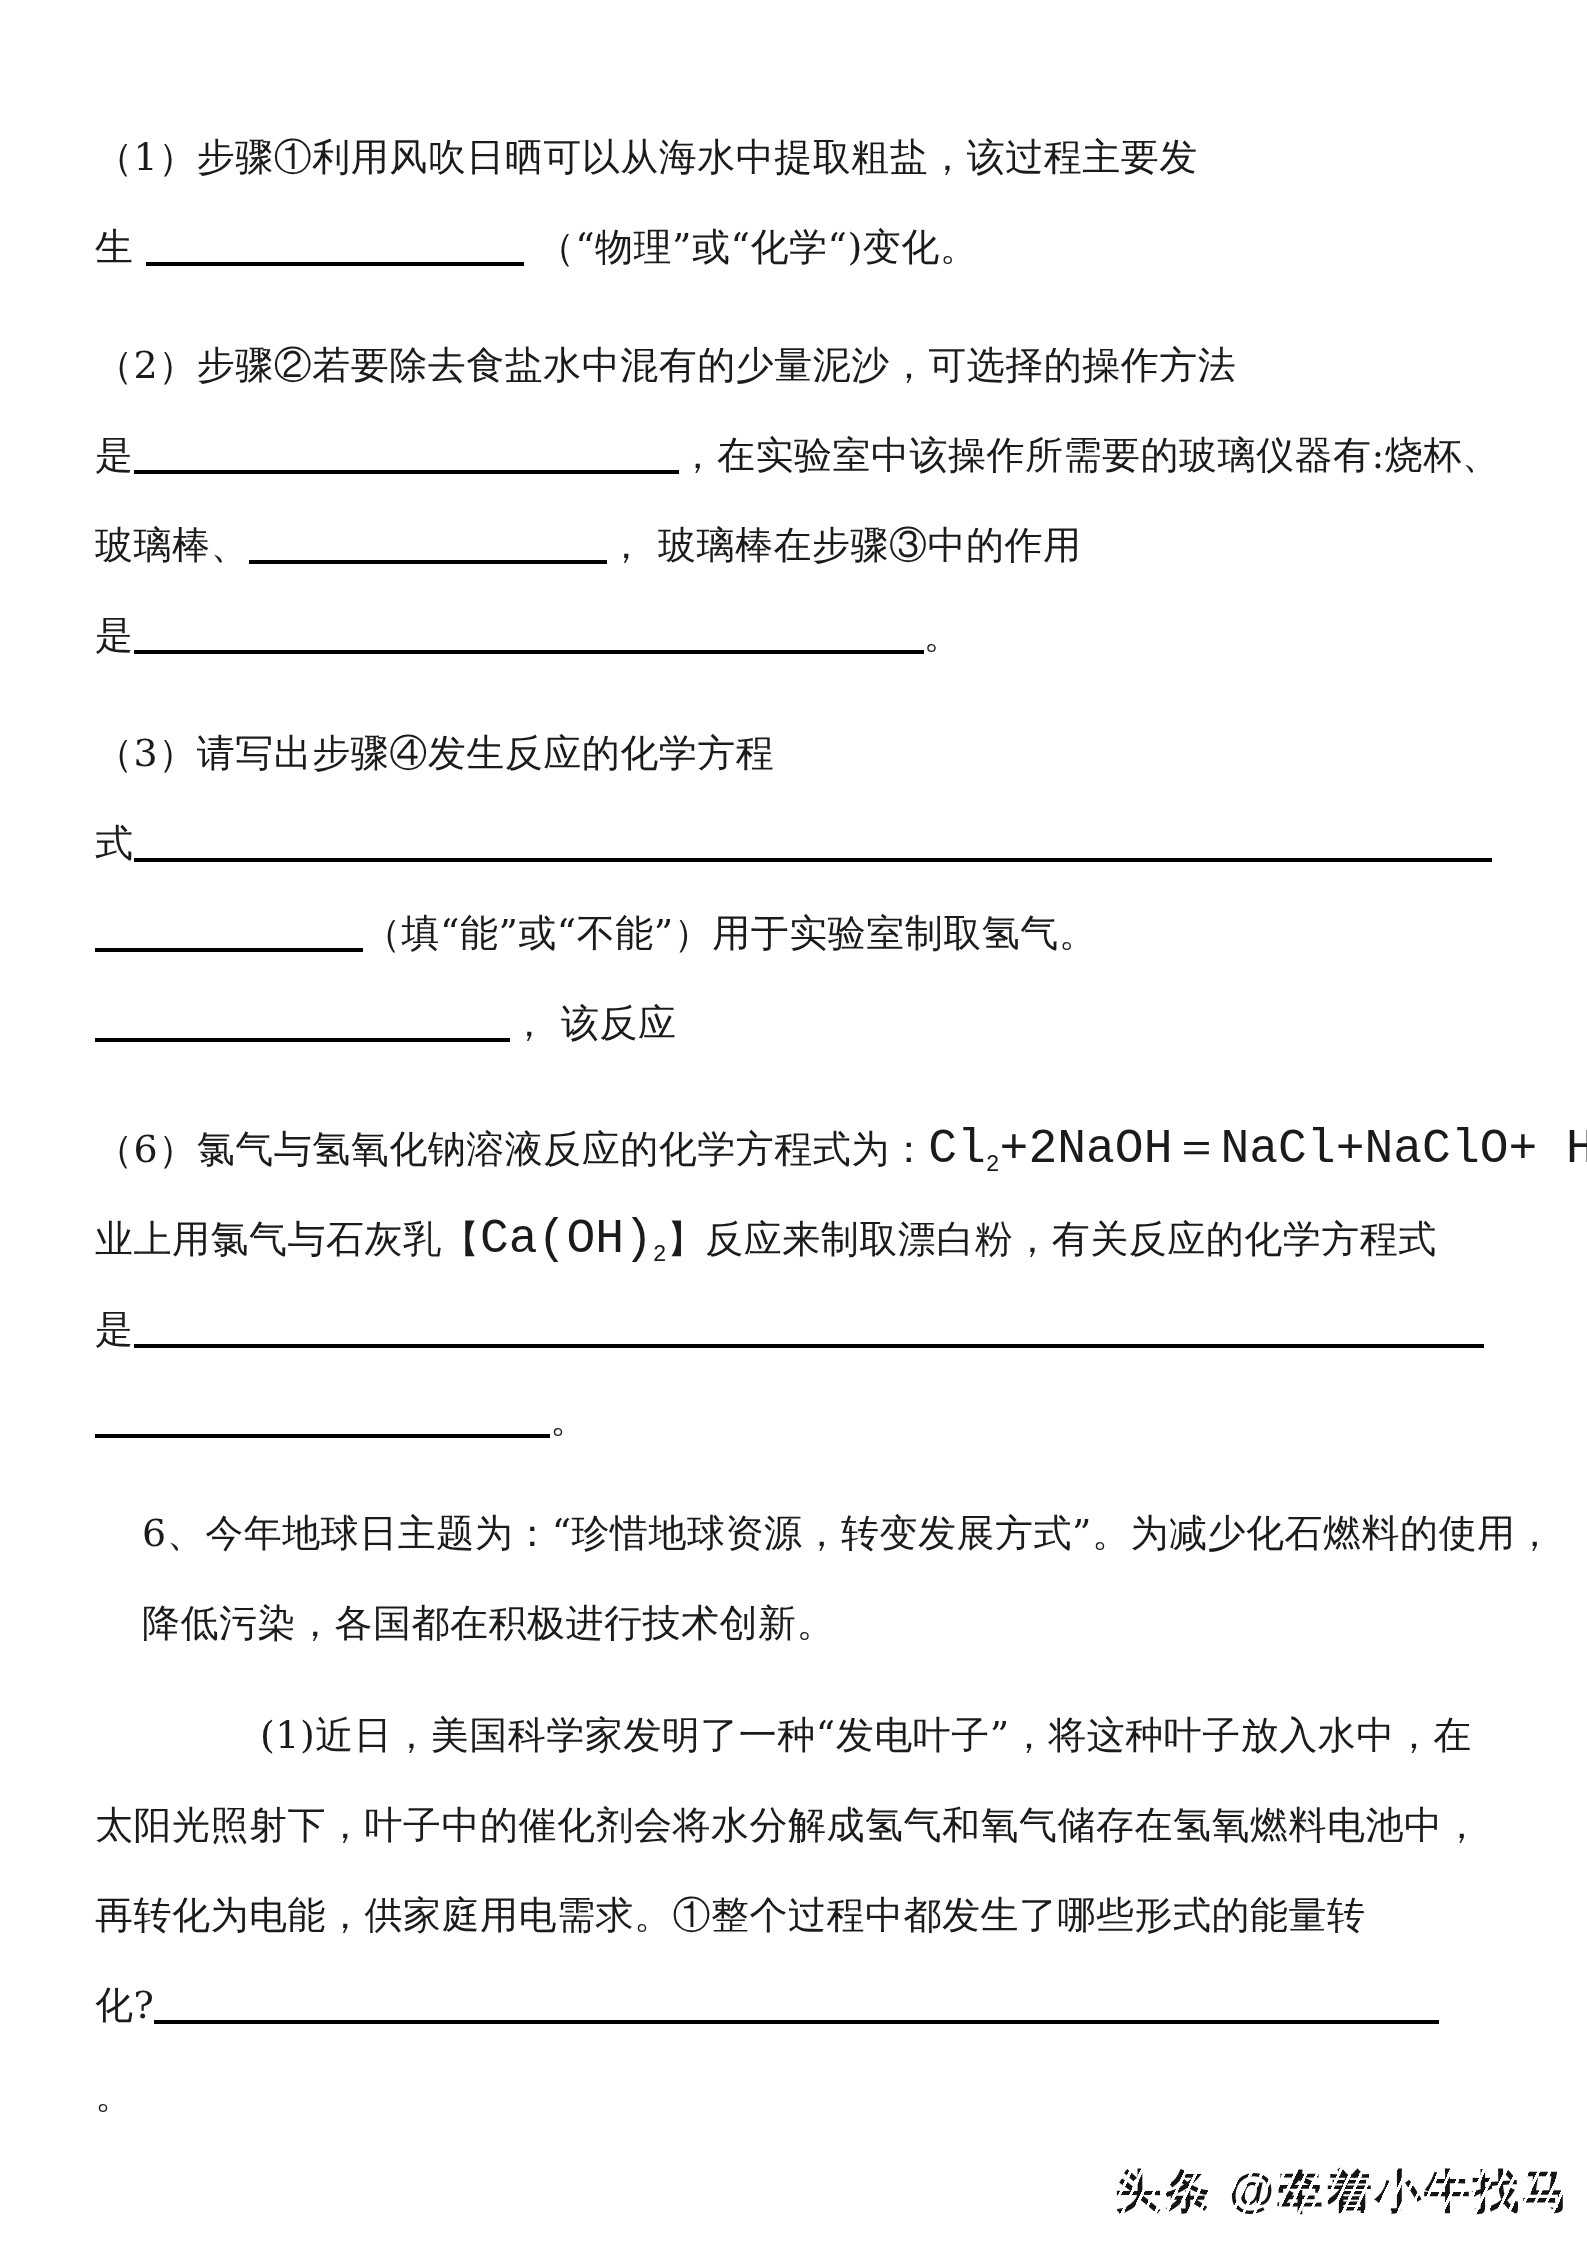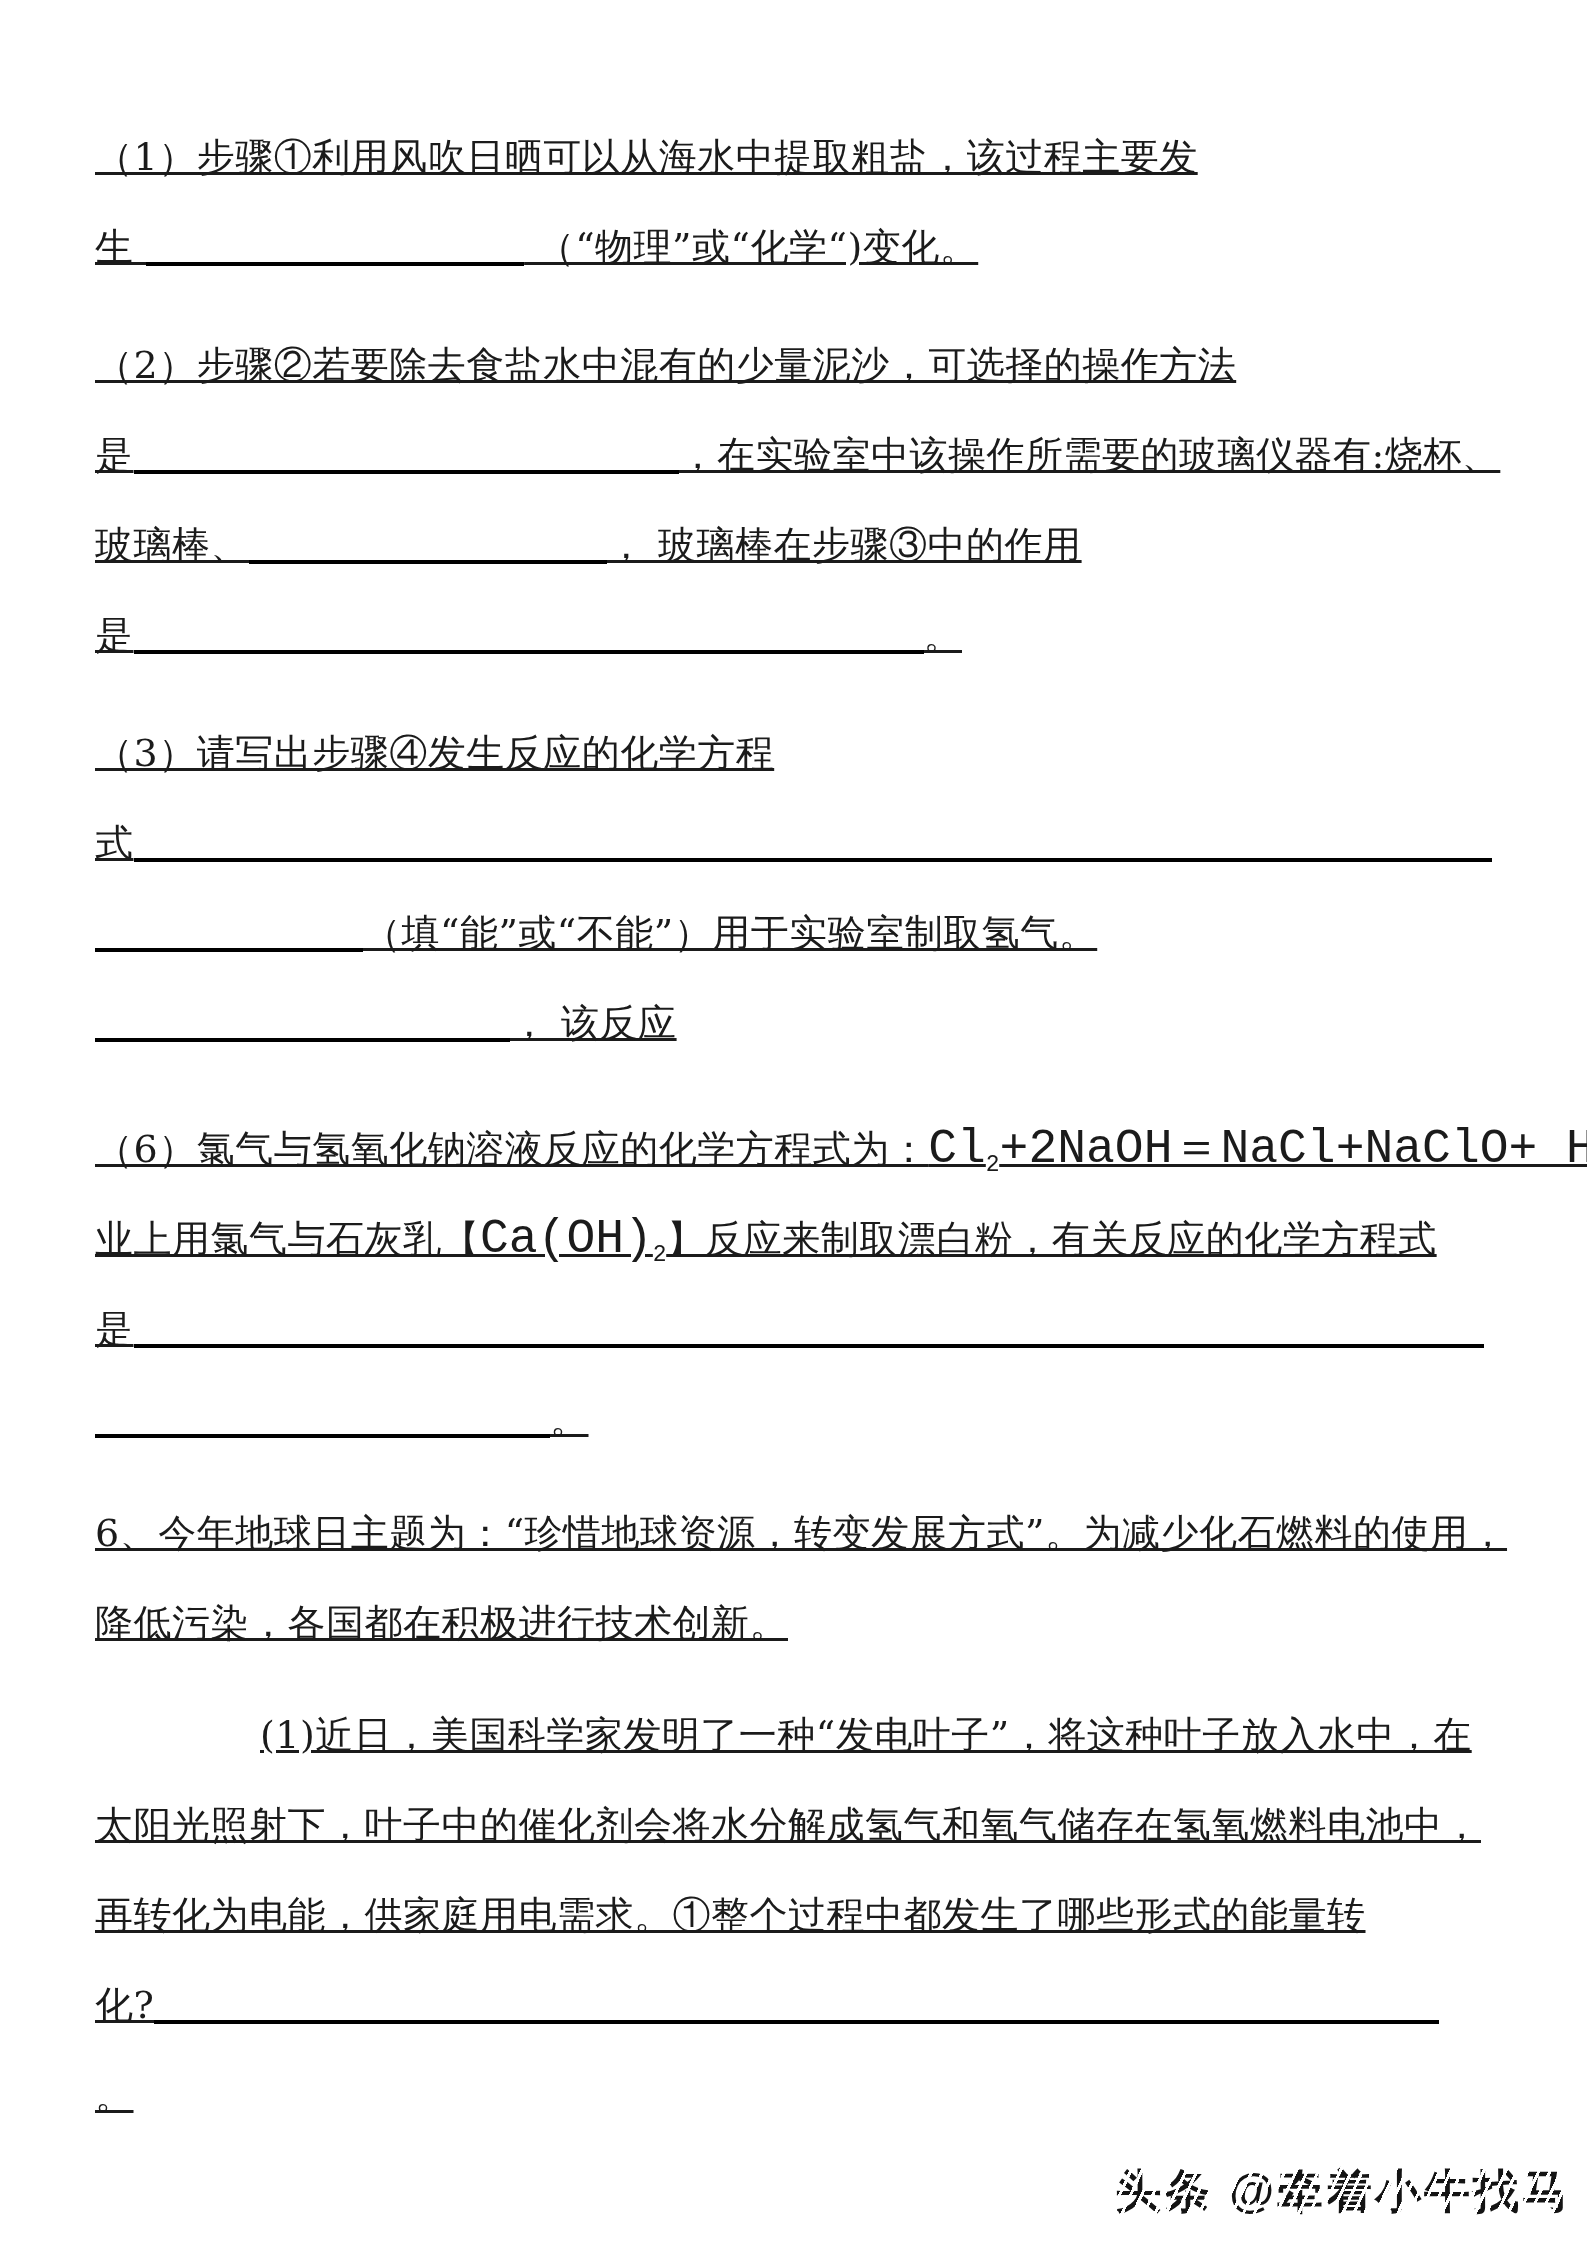--- a/index.html
+++ b/index.html
@@ -9,24 +9,24 @@
     background:#ffffff;
     overflow:hidden;
     font-family:"DejaVu Serif","Liberation Serif",serif;
     color:#1b1b1b;
   }
   .doc{
     position:absolute;
     left:95px;top:112px;
     width:1407px;
   }
-  .para{margin:0 0 0 0;text-decoration:underline;}
+  .para{margin:0 0 0 0;}
   .para + .para{margin-top:28px;}
   .para:nth-child(4){margin-top:36px;}   
-  .para:nth-child(5){margin-top:24px;}   
+  .para:nth-child(5){margin-top:24px;margin-left:47px;}   
   .para:nth-child(6){margin-top:22px;}   
   .line{
     line-height:90px;
     height:90px;
     white-space:nowrap;
     font-size:38px;
   }
   .cjk{letter-spacing:0.5px;}
   .mono{
     font-family:"Liberation Mono","DejaVu Sans Mono",monospace;

